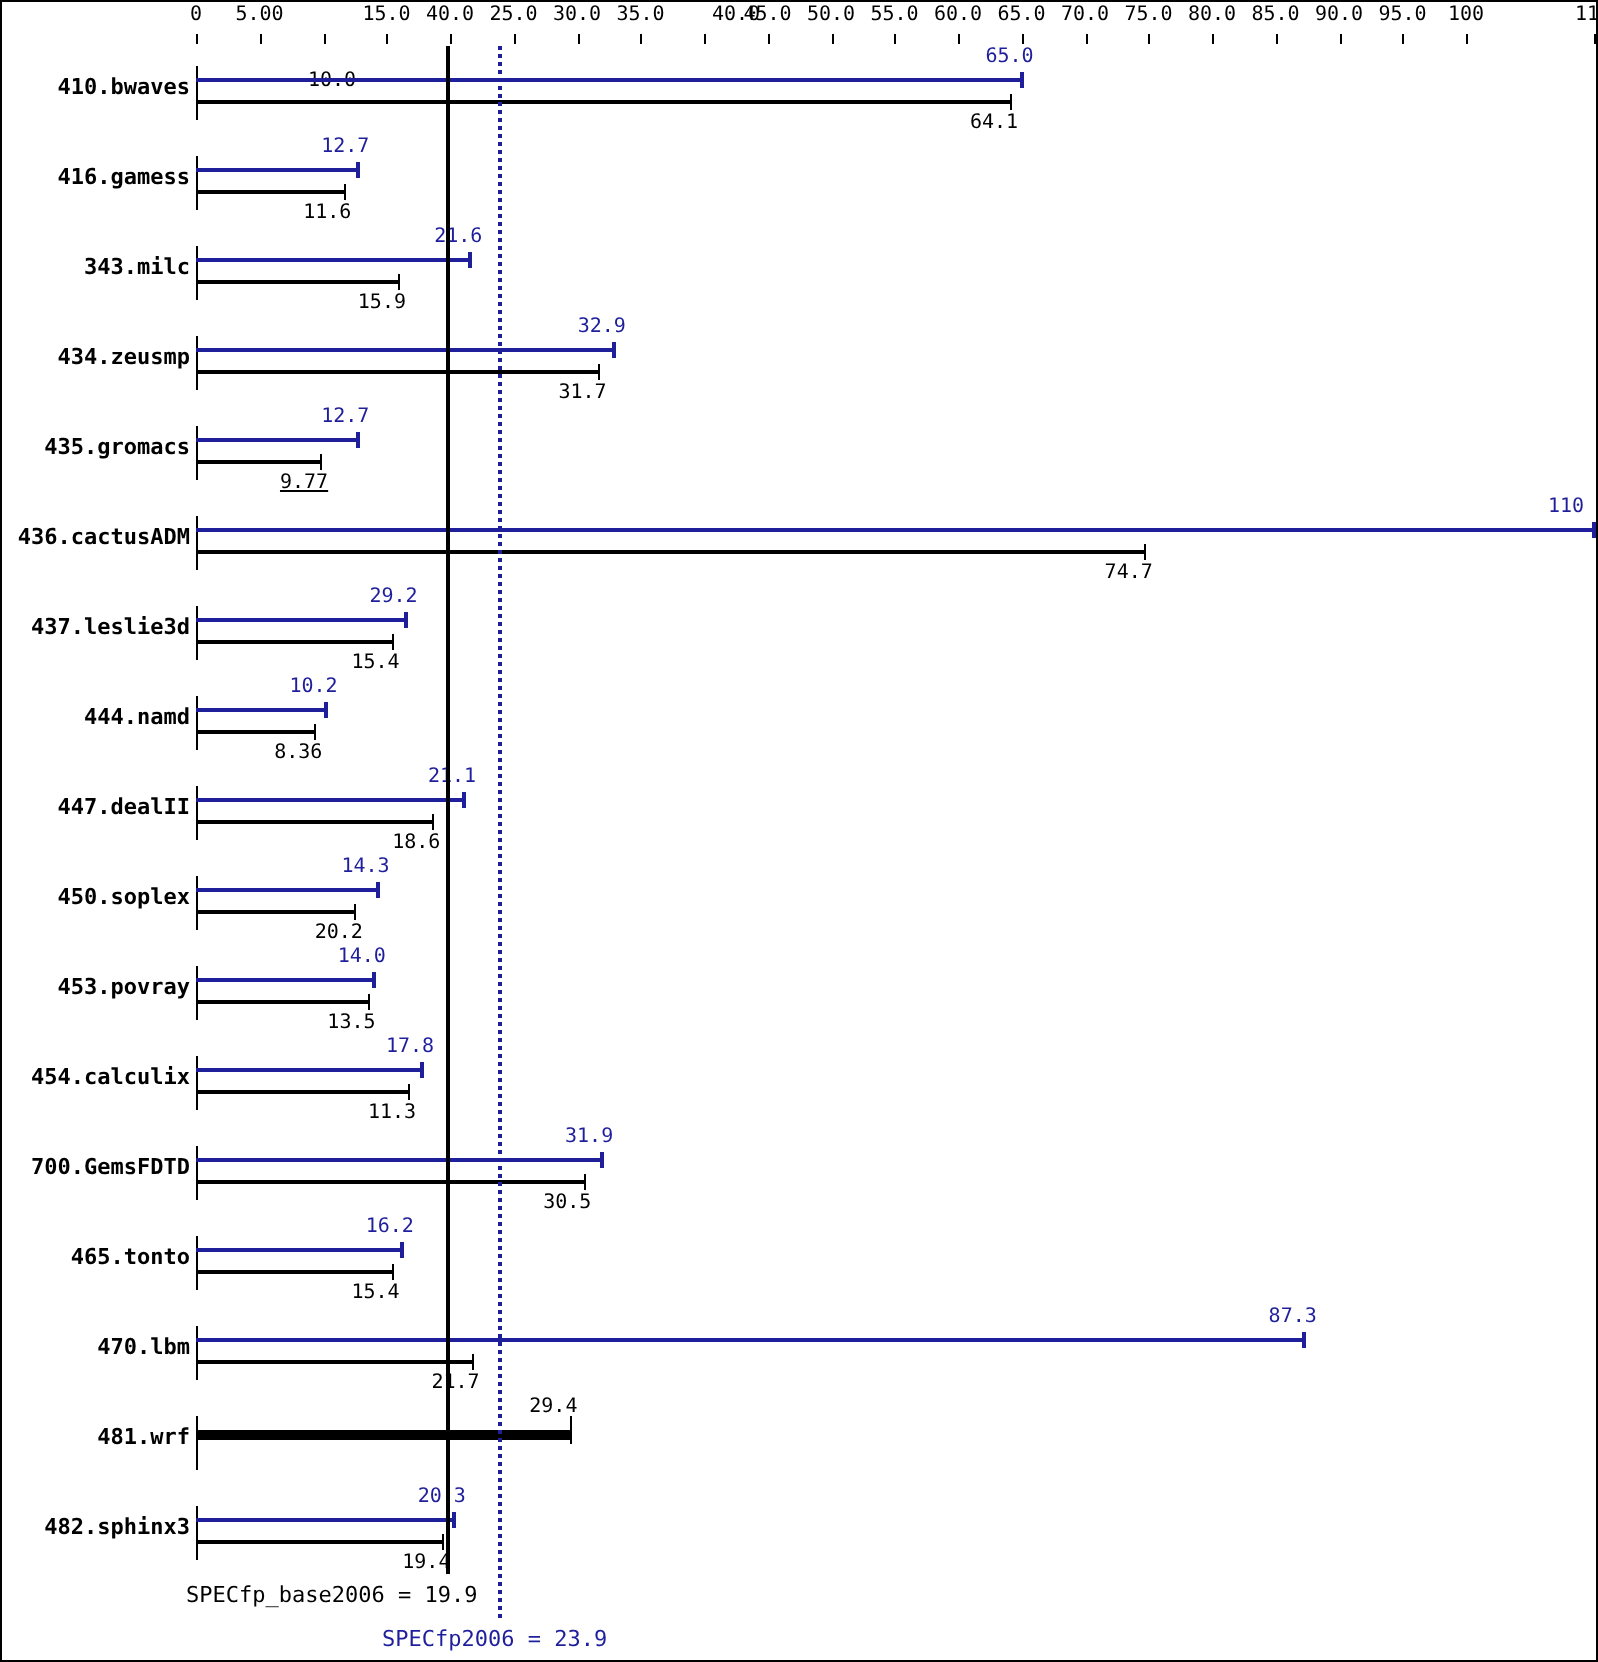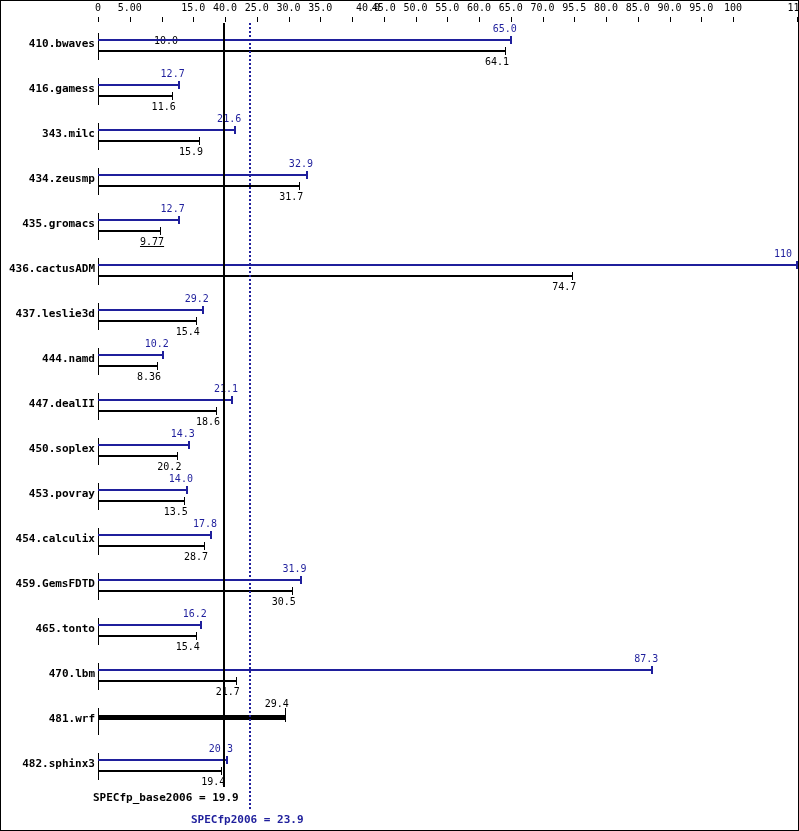--- a/index.html
+++ b/index.html
@@ -15,21 +15,21 @@
   .bar { position: absolute; left: 97px; }
   .bar.peak { height: 2px; background: #1f1f9c; }
   .bar.base { height: 2px; background: #000; }
   .bar.base.thick { height: 5px; }
   .cap { position: absolute; width: 2px; height: 8px; }
   .val { position: absolute; font-size: 10px; transform: translateX(-50%); white-space: nowrap; }
   .val.peak { color: #1f1f9c; }
   .val.base { color: #000; }
   #base-line { position: absolute; top: 22px; width: 2px; background: #000; }
   #peak-line { position: absolute; top: 22px; width: 0; border-left: 2px dotted #1f1f9c; }
-  .summary { position: absolute; font-size: 11px; font-weight: bold; white-space: nowrap; }
+  .summary { position: absolute; font-size: 11px; font-weight: normal; white-space: nowrap; }
 </style>
 </head>
 <body>
 
 <div id="frame">
   <div id="axis">
       <div class="tick-label" style="left: 97px;">0</div>
       <div class="tick" style="left: 97px;"></div>
       <div class="tick-label" style="left: 128.75px;">5.00</div>
       <div class="tick" style="left: 129px;"></div>
@@ -52,21 +52,21 @@
       <div class="tick-label" style="left: 414.5px;">50.0</div>
       <div class="tick" style="left: 415px;"></div>
       <div class="tick-label" style="left: 446.25px;">55.0</div>
       <div class="tick" style="left: 446px;"></div>
       <div class="tick-label" style="left: 478px;">60.0</div>
       <div class="tick" style="left: 478px;"></div>
       <div class="tick-label" style="left: 509.75px;">65.0</div>
       <div class="tick" style="left: 510px;"></div>
       <div class="tick-label" style="left: 541.5px;">70.0</div>
       <div class="tick" style="left: 542px;"></div>
-      <div class="tick-label" style="left: 573.25px;">95.5</div>
+      <div class="tick-label" style="left: 573.25px;">75.0</div>
       <div class="tick" style="left: 573px;"></div>
       <div class="tick-label" style="left: 605px;">80.0</div>
       <div class="tick" style="left: 605px;"></div>
       <div class="tick-label" style="left: 636.75px;">85.0</div>
       <div class="tick" style="left: 637px;"></div>
       <div class="tick-label" style="left: 668.5px;">90.0</div>
       <div class="tick" style="left: 669px;"></div>
       <div class="tick-label" style="left: 700.25px;">95.0</div>
       <div class="tick" style="left: 700px;"></div>
       <div class="tick-label" style="left: 732px;">100</div>
@@ -186,25 +186,25 @@
         <div class="val base" style="left: 174.725px; top: 505px;">13.5</div>
       </div>
       <div>
         <div class="axis-seg" style="top: 527px;"></div>
         <div class="bench-label" style="top: 531px;">454.calculix</div>
         <div class="bar peak" style="top: 533px; width: 113.03px;"></div>
         <div class="cap" style="background: rgb(31, 31, 156); left: 209.03px; top: 530px;"></div>
         <div class="val peak" style="left: 204.03px; top: 517px;">17.8</div>
         <div class="bar base" style="top: 544px; width: 106.045px;"></div>
         <div class="cap" style="background: rgb(0, 0, 0); width: 1px; left: 203.045px; top: 541px; height: 8px;"></div>
-        <div class="val base" style="left: 195.045px; top: 550px;">28.7</div>
+        <div class="val base" style="left: 195.045px; top: 550px;">11.3</div>
       </div>
       <div>
         <div class="axis-seg" style="top: 572px;"></div>
-        <div class="bench-label" style="top: 576px;">459.GemsFDTD</div>
+        <div class="bench-label" style="top: 576px;">700.GemsFDTD</div>
         <div class="bar peak" style="top: 578px; width: 202.565px;"></div>
         <div class="cap" style="background: rgb(31, 31, 156); left: 298.565px; top: 575px;"></div>
         <div class="val peak" style="left: 293.565px; top: 562px;">31.9</div>
         <div class="bar base" style="top: 589px; width: 193.675px;"></div>
         <div class="cap" style="background: rgb(0, 0, 0); width: 1px; left: 290.675px; top: 586px; height: 8px;"></div>
         <div class="val base" style="left: 282.675px; top: 595px;">30.5</div>
       </div>
       <div>
         <div class="axis-seg" style="top: 617px;"></div>
         <div class="bench-label" style="top: 621px;">465.tonto</div>

